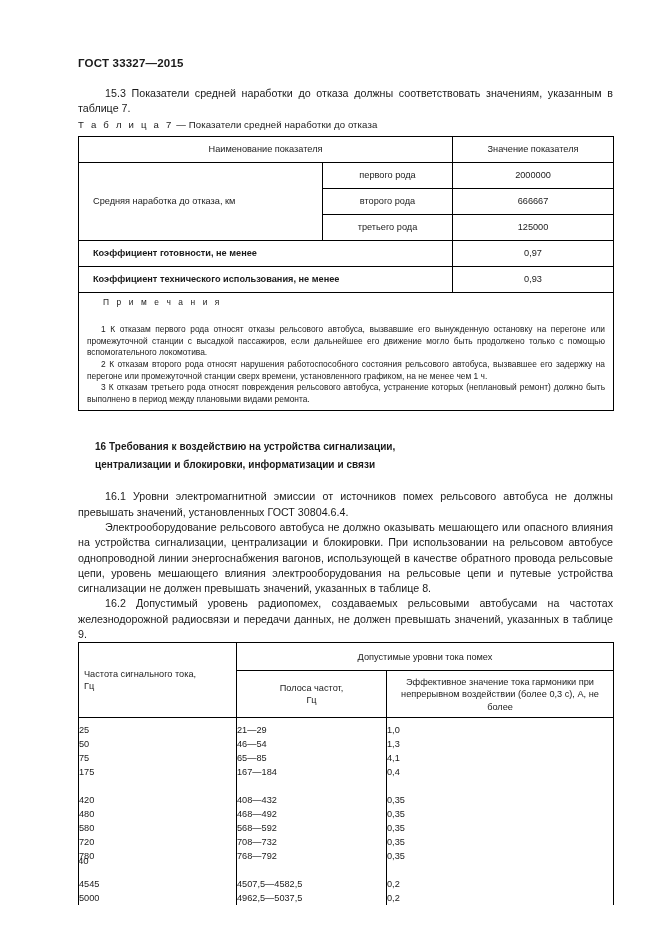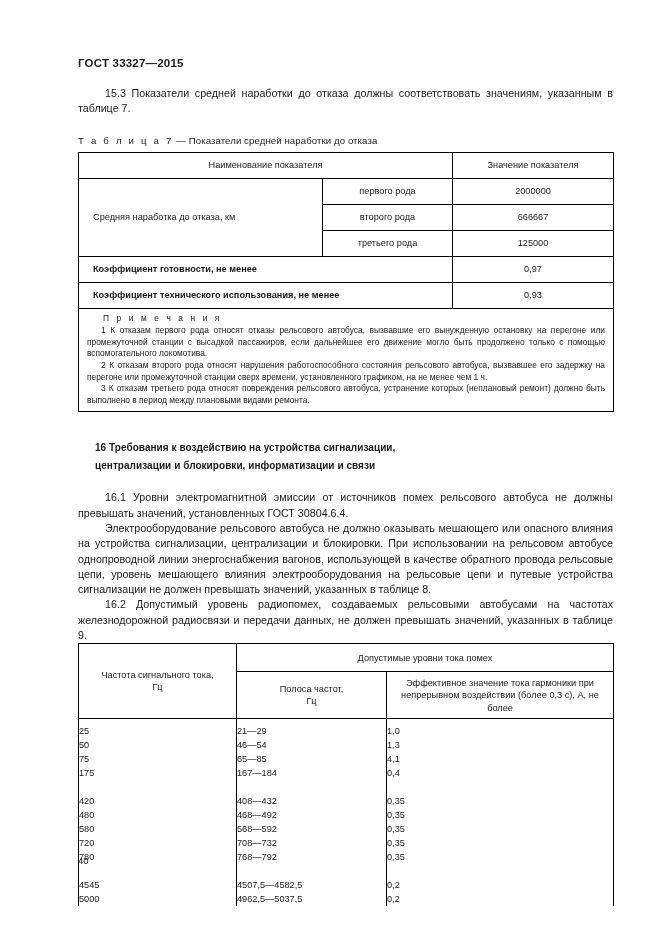--- a/index.html
+++ b/index.html
@@ -45,21 +45,21 @@
     font-size: 10.7px;
     line-height: 15.3px;
     text-align: justify;
     text-indent: 27px;
     letter-spacing: 0.01px;
   }
   p.body-par.cont { text-indent: 27px; }
 
   .tbl-caption {
     font-size: 9.6px;
-    margin-top: 18px;
+    margin-top: 2px;
     margin-bottom: 6px;
     letter-spacing: 0.1px;
     white-space: nowrap;
   }
   .tbl-caption .sp {
     letter-spacing: 2.2px;
   }
 
   table.gost {
     border-collapse: collapse;
@@ -91,21 +91,21 @@
   .notes-cell {
     font-size: 8.4px;
     line-height: 11.6px;
     text-align: justify;
     padding: 4px 8px 5px 8px !important;
     vertical-align: top;
   }
   .notes-title {
     letter-spacing: 2.6px;
     margin-left: 16px;
-    margin-bottom: 1px;
+    margin-bottom: 16px;
     display: block;
   }
   .notes-cell p {
     margin: 0;
     text-indent: 14px;
     text-align: justify;
   }
 
   
   h2.sec-head {
@@ -117,21 +117,21 @@
   }
 
   
   #table8 col.d1 { width: 158px; }
   #table8 col.d2 { width: 150px; }
   #table8 col.d3 { width: 227px; }
 
   #table8 td { height: 14px; }
   #table8 td.hdr-span { height: 21px; text-align: center; }
   #table8 td.hdr-sub  { height: 40px; text-align: center; line-height: 12.5px; }
-  #table8 td.hdr-left { text-align: center; line-height: 12.5px; }
+  #table8 td.hdr-left { line-height: 12.5px; }
   #table8 td.datacell {
     border-left: 0.8px solid #000;
     border-right: 0.8px solid #000;
     border-top: none;
     border-bottom: none;
     padding: 0;
     line-height: 13.4px;
     font-size: 9.2px;
     margin-left: 24px;
   }

